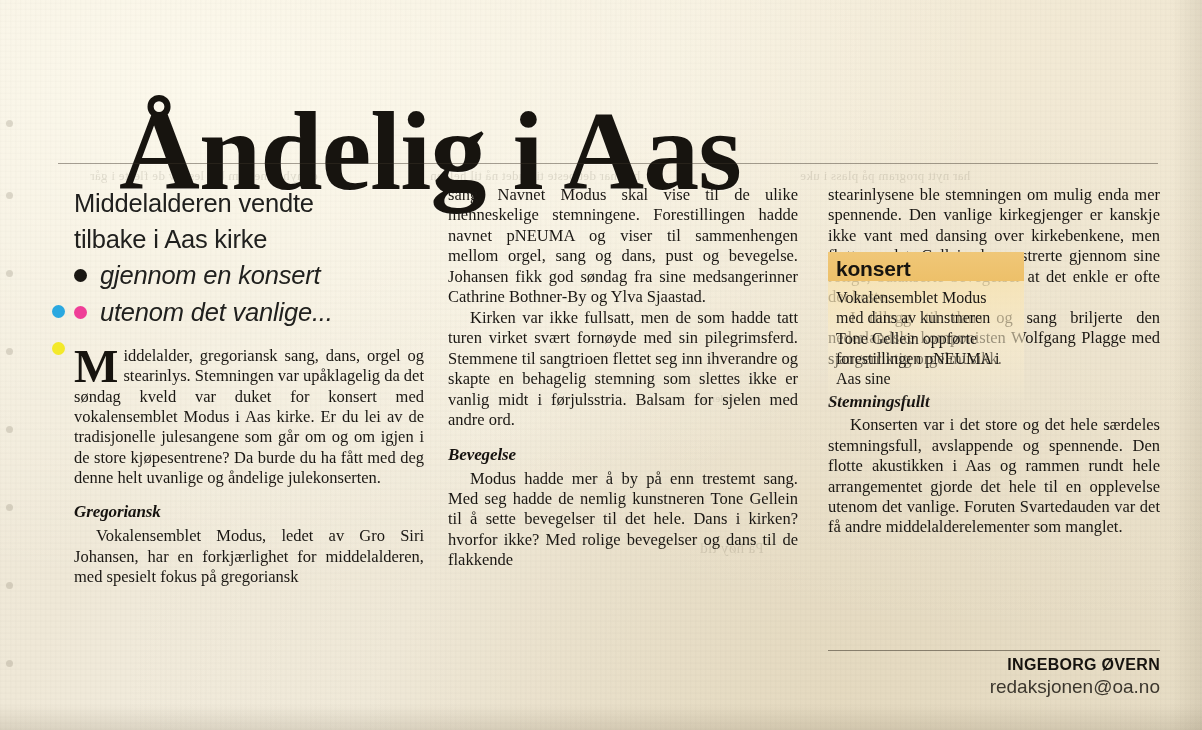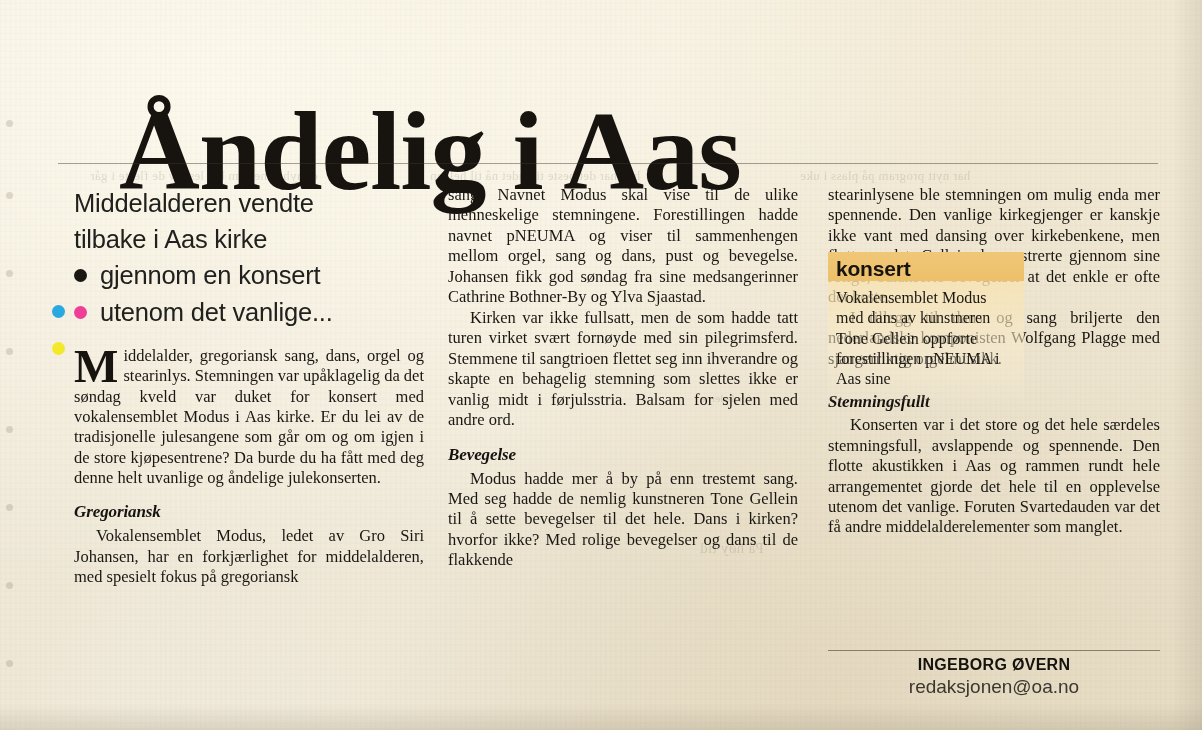--- a/index.html
+++ b/index.html
@@ -111,21 +111,21 @@
   
   .deck {
     font-family: "Liberation Sans", sans-serif;
     font-weight: normal;
     font-size: 25.5px;
     line-height: 1.42;
     color: #20201e;
     letter-spacing: -0.2px;
   }
   .deck .line { position: relative; padding-left: 0; }
-  .deck .line.bulleted { padding-left: 26px; }
+  .deck .line.bulleted { padding-left: 26px; font-style: italic; }
   .bullet {
     position: absolute;
     left: 0;
     top: 12px;
     width: 13px;
     height: 13px;
     border-radius: 50%;
   }
 
   .body-block {
@@ -186,21 +186,21 @@
     top: 650px;
     width: 332px;
     height: 1px;
     background: rgba(60,52,40,0.55);
   }
   .byline {
     position: absolute;
     left: 828px;
     top: 656px;
     width: 332px;
-    text-align: center;
+    text-align: right;
     font-family: "Liberation Sans", sans-serif;
   }
   .byline .name {
     font-weight: bold;
     font-size: 16px;
     letter-spacing: 0.3px;
     color: #16130f;
   }
   .byline .mail {
     font-size: 19px;

